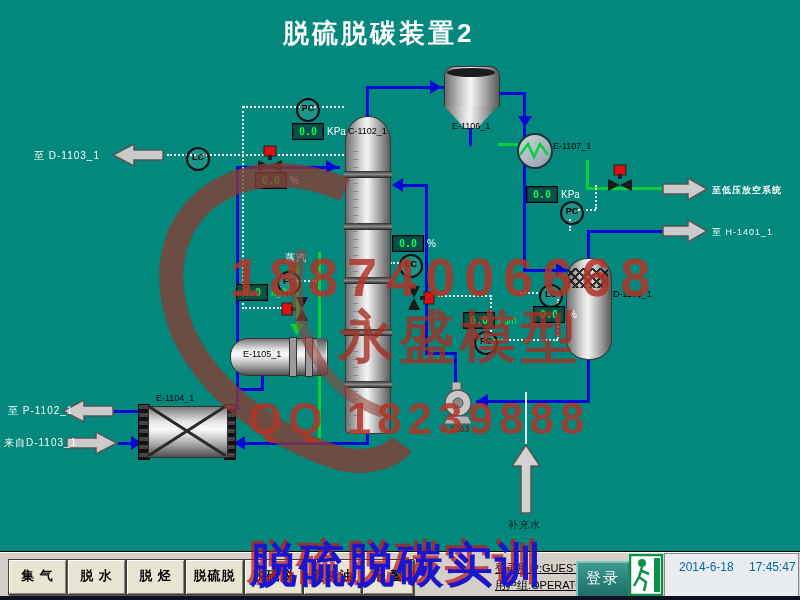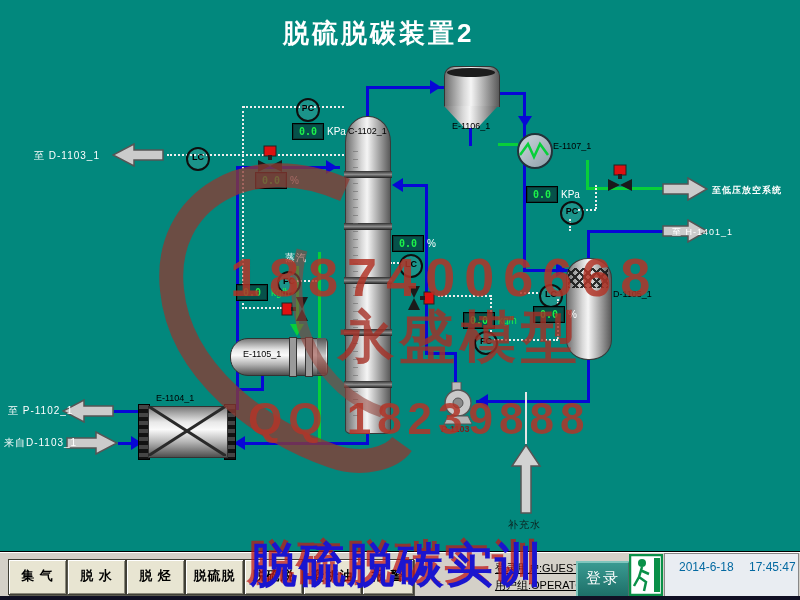--- a/index.html
+++ b/index.html
@@ -264,21 +264,21 @@
   <div class="lbl" style="left:34px;top:149px;">至 D-1103_1</div>
 
   <svg class="blockarrow" style="left:662px;top:177px;" width="46" height="24">
     <polygon points="1,7 26,7 26,1 45,12 26,23 26,17 1,17" fill="#cbcbcb" stroke="#555" stroke-width="1.5"></polygon>
   </svg>
   <div class="lbl" style="left:712px;top:184px;font-size:9px;font-weight:bold;">至低压放空系统</div>
 
   <svg class="blockarrow" style="left:662px;top:219px;" width="46" height="24">
     <polygon points="1,7 26,7 26,1 45,12 26,23 26,17 1,17" fill="#cbcbcb" stroke="#555" stroke-width="1.5"></polygon>
   </svg>
-  <div class="lbl" style="left:672px;top:226px;font-size:9px;">至 H-1401_1</div>
+  <div class="lbl" style="left:712px;top:226px;font-size:9px;">至 H-1401_1</div>
 
   <svg class="blockarrow" style="left:62px;top:399px;" width="52" height="24">
     <polygon points="51,7 22,7 22,1 1,12 22,23 22,17 51,17" fill="#cbcbcb" stroke="#555" stroke-width="1.5"></polygon>
   </svg>
   <div class="lbl" style="left:8px;top:404px;">至 P-1102_1</div>
 
   <svg class="blockarrow" style="left:66px;top:431px;" width="52" height="24">
     <polygon points="1,7 30,7 30,1 51,12 30,23 30,17 1,17" fill="#cbcbcb" stroke="#555" stroke-width="1.5"></polygon>
   </svg>
   <div class="lbl" style="left:4px;top:436px;">来自D-1103_1</div>

